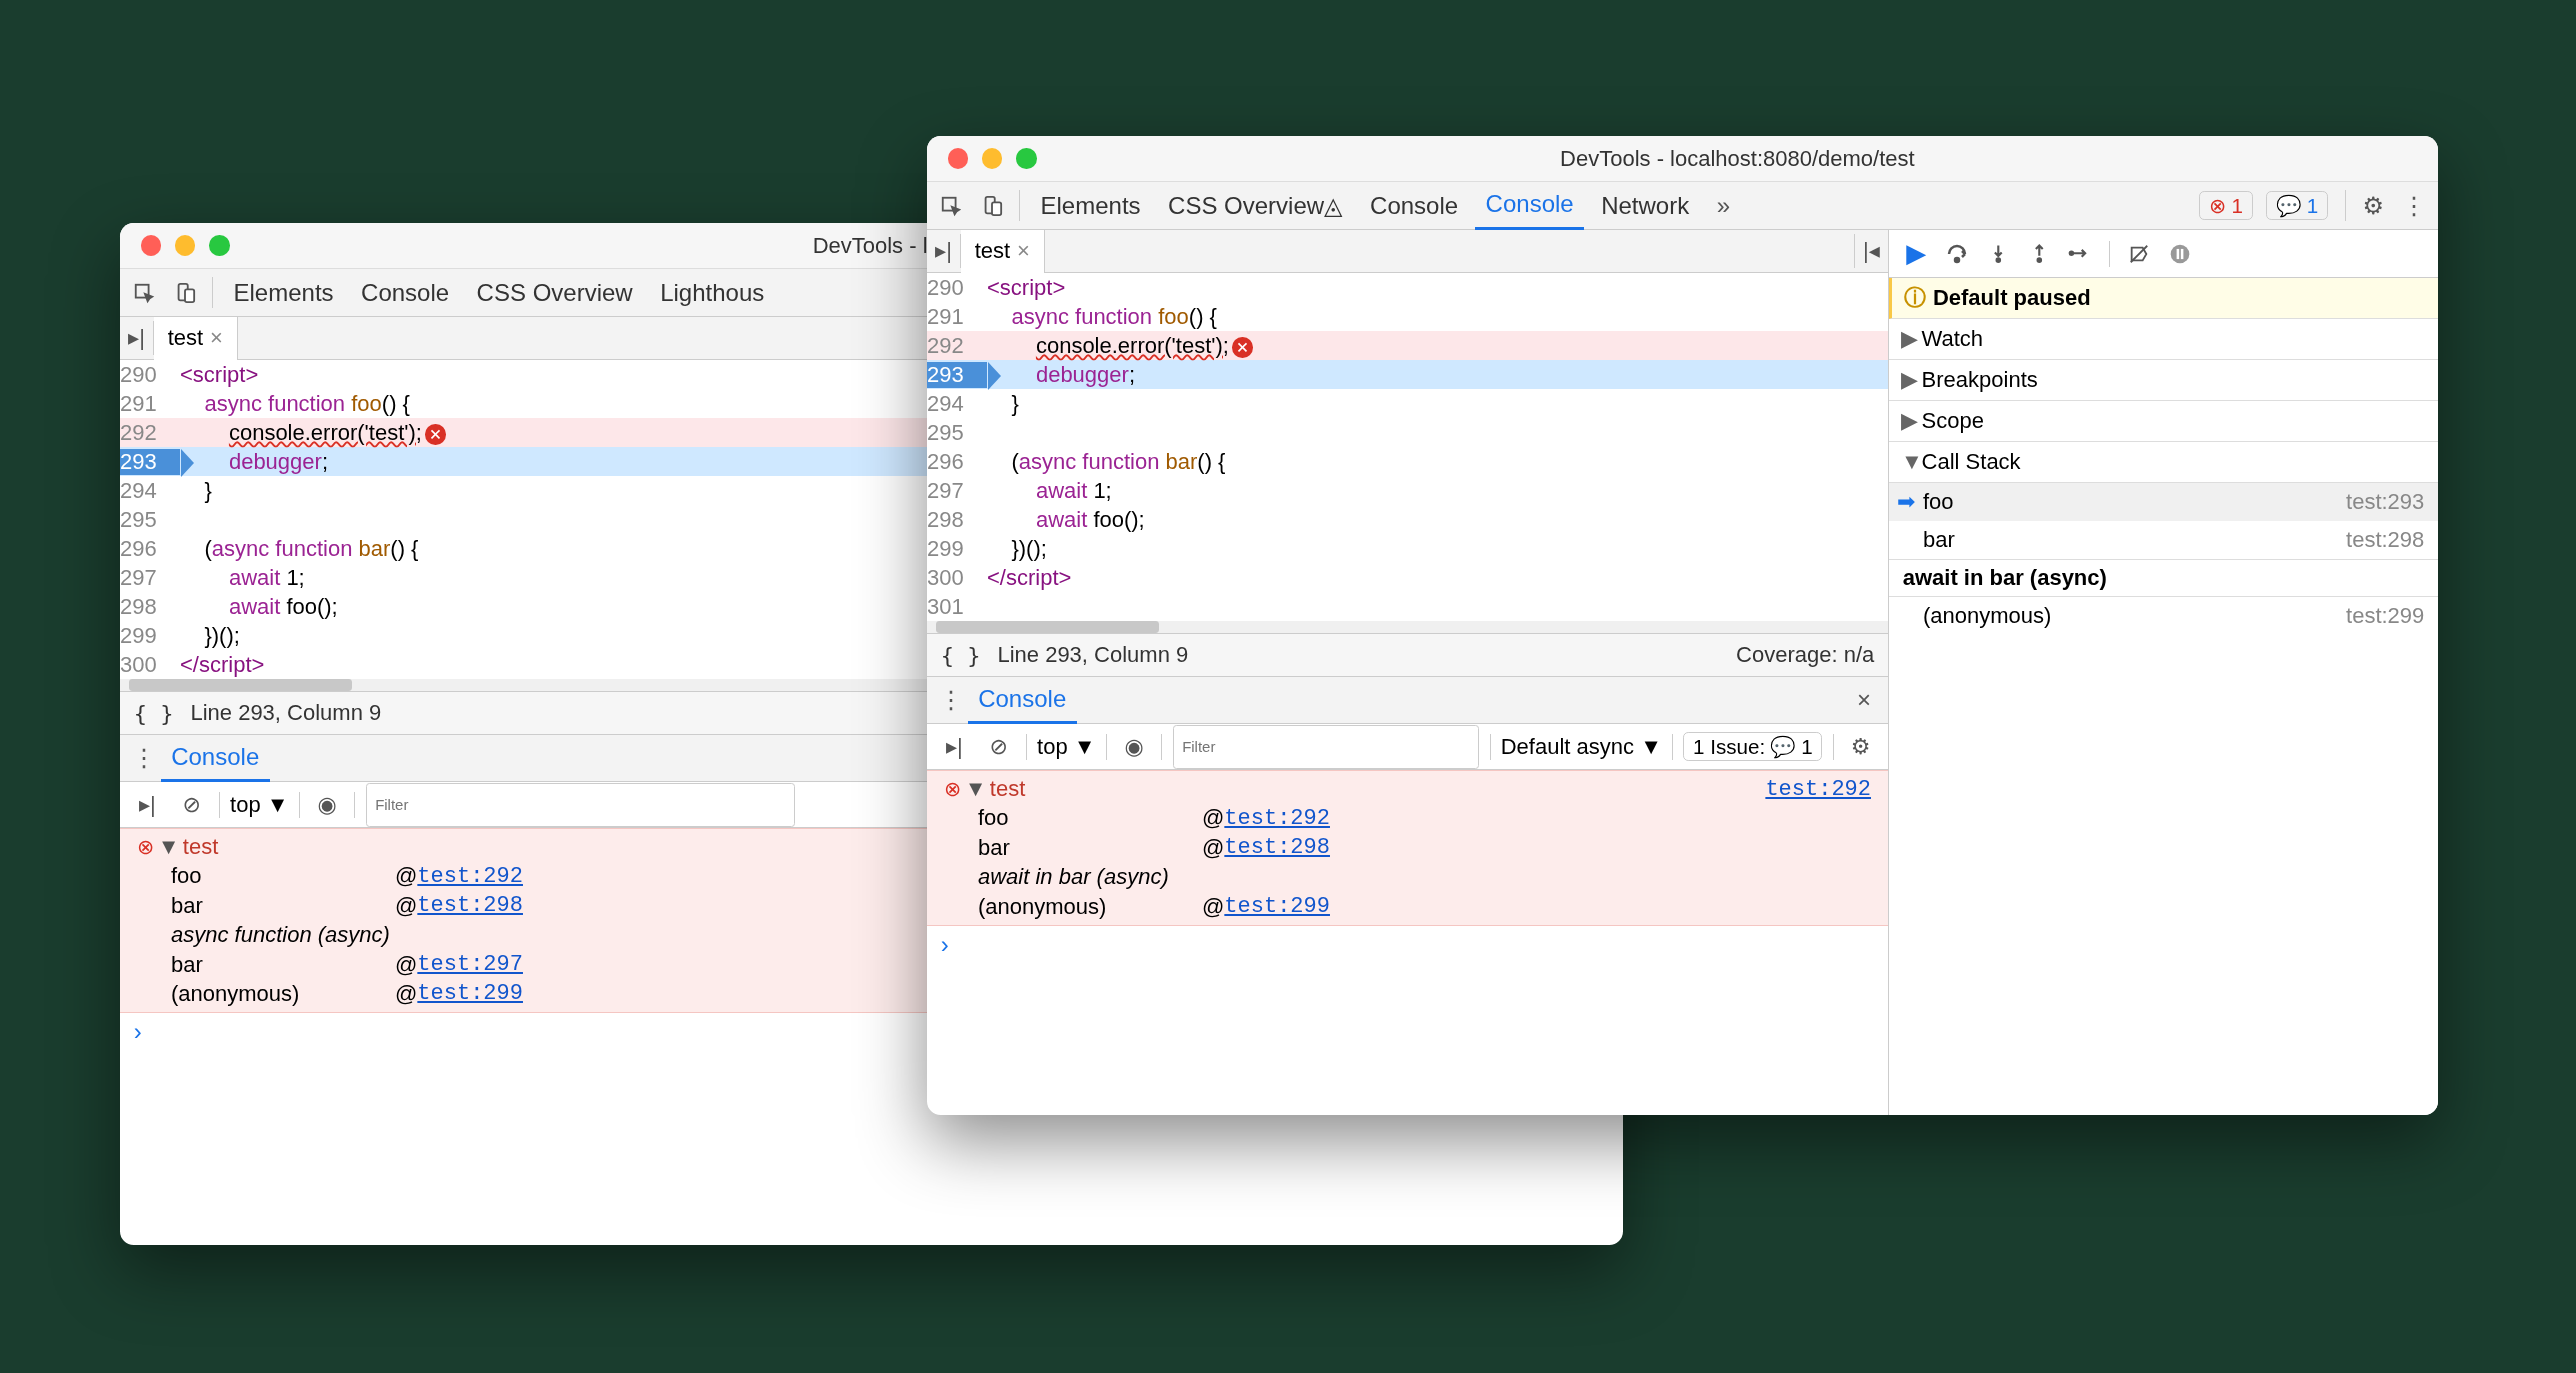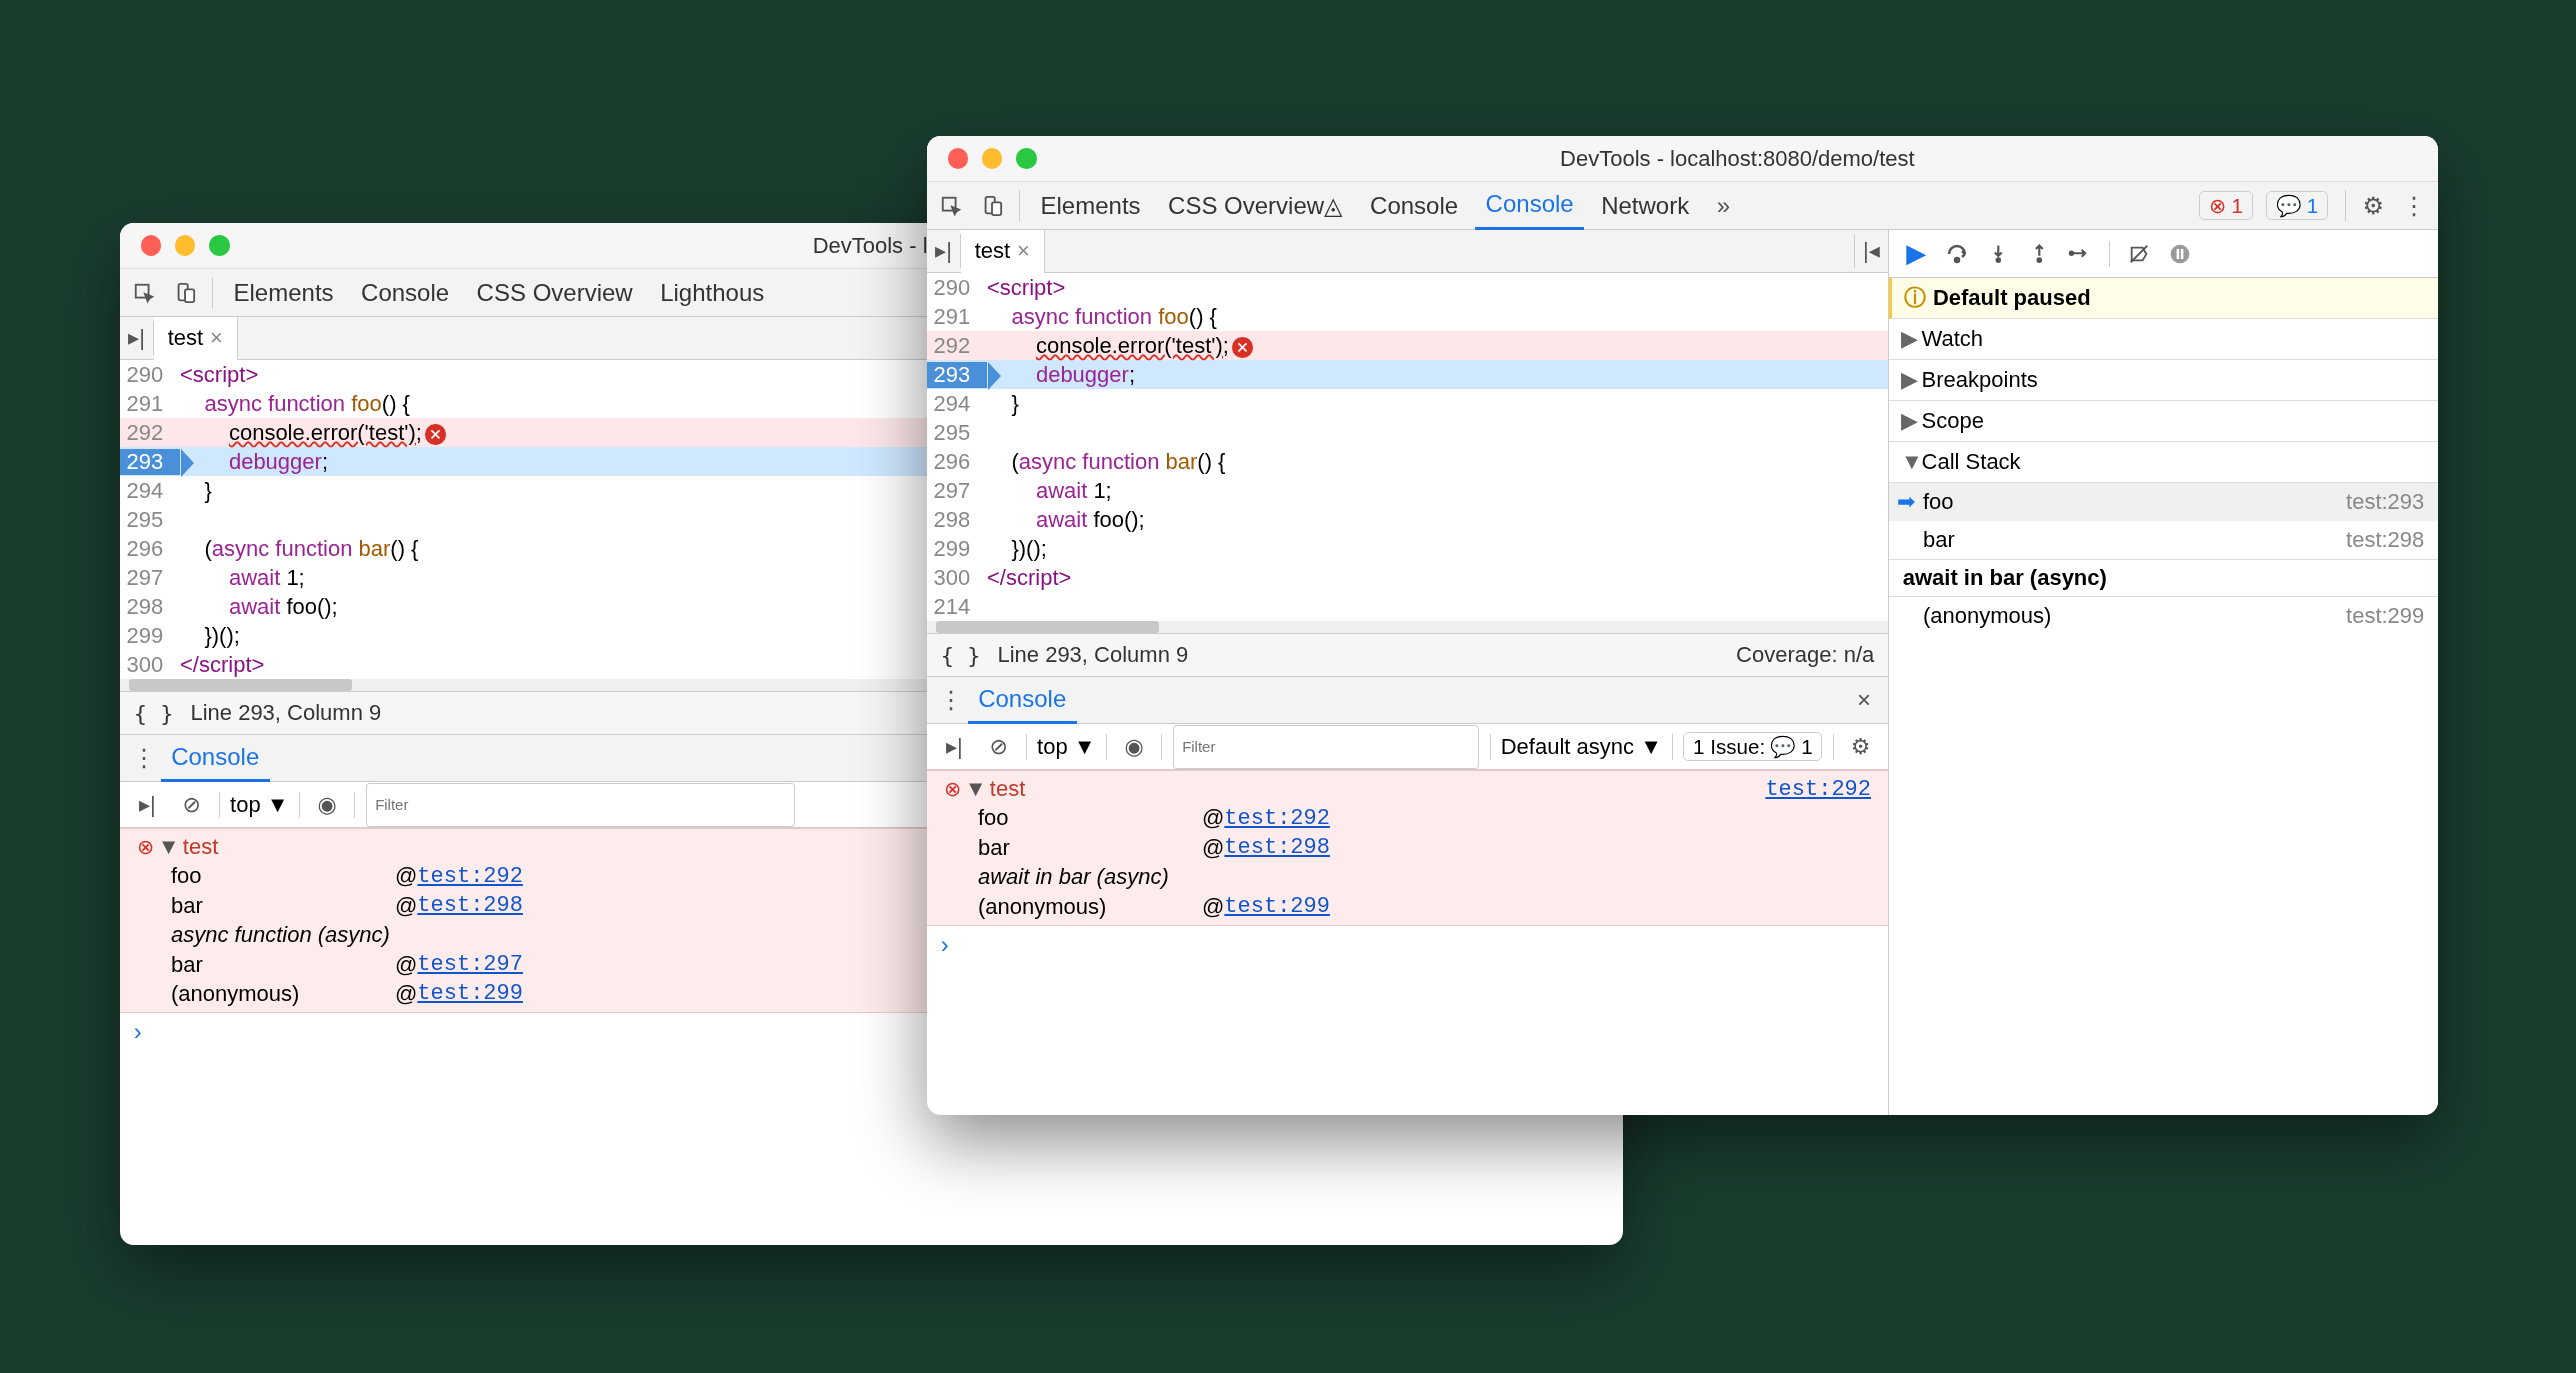--- a/index.html
+++ b/index.html
@@ -16,21 +16,21 @@
 .tabstrip { height: 48px; display: flex; align-items: center; border-bottom: 0.9px solid #ccc; background: #f3f3f3; padding: 0 6.9px; gap: 6.9px; font-size: 24px; color: #333; }
 .tabstrip .sep { width: 0.9px; height: 31px; background: #ccc; margin: 0 3.4px; }
 .tab { padding: 0 10.3px; height: 48px; display: flex; align-items: center; cursor: pointer; }
 .tab.active { border-bottom: 3.4px solid #1a73e8; color: #1a73e8; }
 .iconbtn { width: 34px; height: 34px; display: flex; align-items: center; justify-content: center; cursor: pointer; color: #555; }
 .filetab-row { height: 43px; display: flex; align-items: center; border-bottom: 0.9px solid #ccc; background: #f3f3f3; font-size: 22px; }
 .filetab { display: flex; align-items: center; gap: 6.9px; padding: 0 13.7px; height: 43px; background: #fff; border-right: 0.9px solid #ccc; }
 .filetab .x { color: #888; cursor: pointer; }
 .code { font-size: 22px; background: #fff; }
 .codeline { display: flex; height: 29px; align-items: center; }
-.gutter { width: 60px; text-align: center; padding-right: 10.3px; color: #888; }
+.gutter { width: 60px; text-align: left; padding-right: 10.3px; color: #888; }
 .codetext { flex: 1; white-space: pre; }
 .hl-exec { background: #cfe8ff; }
 .hl-err { background: #fde7e9; }
 .gutter.exec { background: #4a90d9; color: #fff; position: relative; }
 .gutter.exec::after { content: ""; position: absolute; right: -13.7px; top: 0; border-top: 14.6px solid transparent; border-bottom: 14.6px solid transparent; border-left: 13.7px solid #4a90d9; }
 .kw { color: #9b2393; }
 .fn { color: #a05a00; }
 .tg { color: #881280; }
 .err-badge { display: inline-flex; width: 20.6px; height: 20.6px; background: #d93025; border-radius: 50%; color: #fff; font-size: 15.5px; align-items: center; justify-content: center; margin-left: 3.4px; }
 .wavy { text-decoration: underline wavy #d93025; text-decoration-thickness: 1.7px; }
@@ -297,21 +297,21 @@
           </div>
           <div class="codeline">
             <div class="gutter">299</div>
             <div class="codetext">    })();</div>
           </div>
           <div class="codeline">
             <div class="gutter">300</div>
             <div class="codetext"><span class="tg">&lt;/script&gt;</span></div>
           </div>
           <div class="codeline">
-            <div class="gutter">214</div>
+            <div class="gutter">301</div>
             <div class="codetext"></div>
           </div>
         </div>
       <div class="scroll-track">
           <div class="scroll-thumb"></div>
         </div>
       <div class="statusbar">
         <span class="mono">{ }</span>
         <span>Line 293, Column 9</span>
         <span style="flex:1"></span>

